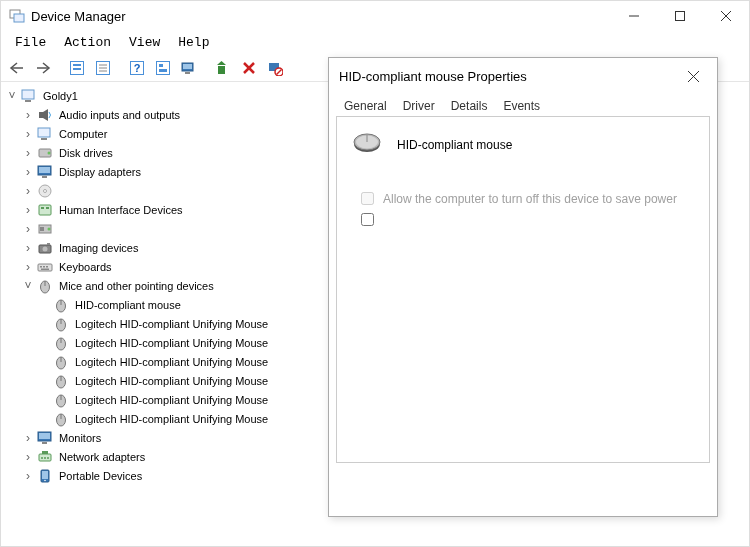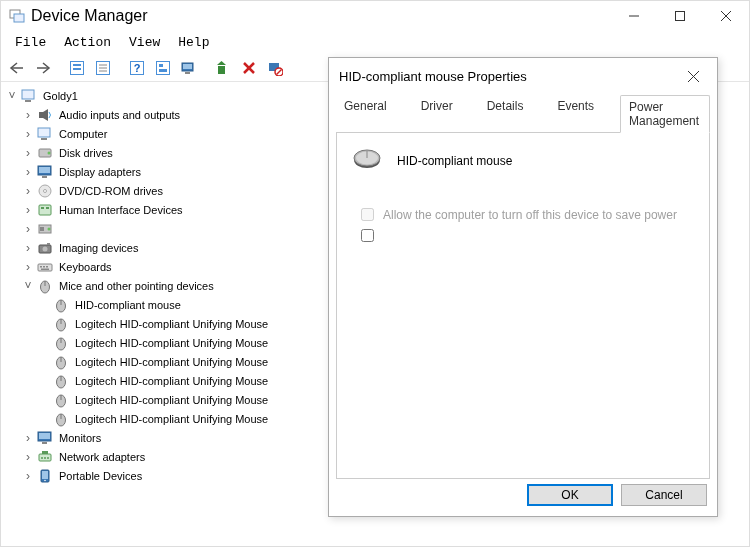--- a/index.html
+++ b/index.html
@@ -1,38 +1,38 @@
 <!DOCTYPE html>
 <html><head>
 <meta charset="utf-8">
 <style>
   * { box-sizing: border-box; font-family: "Segoe UI", Tahoma, sans-serif; }
   body { margin: 0; background: #fff; width: 750px; height: 547px; overflow: hidden; font-size: 12px; color: #000; }
   .window { border: 1px solid #ddd; width: 750px; height: 547px; position: relative; }
   .titlebar { display: flex; align-items: center; height: 30px; padding: 0 0 0 8px; }
   .titlebar .app-icon { width: 16px; height: 16px; margin-right: 6px; display: inline-flex; }
-  .titlebar .title { font-size: 16px; }
+  .titlebar .title { font-size: 13px; }
   .winbtns { margin-left: auto; display: flex; }
   .winbtn { width: 46px; height: 30px; display: flex; align-items: center; justify-content: center; font-size: 14px; color: #555; }
   .menubar { display: flex; gap: 2px; padding: 2px 6px; }
   .menuitem { padding: 2px 8px; font-size: 13px; font-family: Liberation Mono, monospace; }
   .toolbar { display: flex; align-items: center; gap: 2px; padding: 2px 4px; border-bottom: 1px solid #e5e5e5; height: 28px; }
   .tbtn { width: 24px; height: 22px; display: inline-flex; align-items: center; justify-content: center; border-radius: 2px; }
   .tbtn svg { display:block; }
   .tree { padding: 4px 0 4px 4px; user-select: none; }
   .node { display: flex; align-items: center; height: 19px; }
   .expander { width: 14px; text-align: center; color: #666; font-size: 12px; }
   .nodelabel { font-size: 11px; padding-left: 2px; }
   .nodeicon { width: 16px; height: 16px; display: inline-flex; align-items: center; justify-content: center; margin: 0 4px 0 2px; }
   .indent { display:inline-block; }
   
   .dialog { position: absolute; left: 327px; top: 56px; width: 390px; height: 460px; background: #fff; border: 1px solid #aaa; box-shadow: 2px 2px 8px rgba(0,0,0,0.15); }
   .dtitle { display:flex; align-items:center; height: 36px; padding: 0 4px 0 10px; font-size: 13px; }
   .dclose { margin-left:auto; width: 40px; height: 30px; display:flex; align-items:center; justify-content:center; font-size:16px; }
-  .tabs { display:flex; border-bottom: 1px solid #ccc; margin: 0 7px; gap: 18px; }
+  .tabs { display:flex; border-bottom: 1px solid #ccc; margin: 0 7px; }
   .tab { font-size: 12px; padding: 4px 8px; position: relative; top: 1px; color: #333; }
   .tab.active { border: 1px solid #ccc; border-bottom: 1px solid #fff; background: #fff; border-radius: 2px 2px 0 0; }
   .panel { border: 1px solid #ccc; border-top:none; margin: 0 7px; height: 346px; padding: 14px 14px; }
   .devhdr { display:flex; align-items:center; gap: 14px; margin-bottom: 30px; }
   .chkrow { display:flex; align-items:center; gap: 6px; font-size: 12px; padding: 1px 0 1px 6px; }
   .chkrow input { width: 13px; height: 13px; }
   .chkrow.disabled { color: #a0a0a0; }
   .dlgbtns { position:absolute; bottom: 10px; right: 10px; display:flex; gap: 8px; }
   .dlgbtn { width: 86px; height: 22px; border: 1px solid #adadad; background: #e1e1e1; font-size: 12px; display:flex; align-items:center; justify-content:center; }
   .dlgbtn.default { border: 1px solid #0078d7; box-shadow: inset 0 0 0 1px #0078d7; }
@@ -210,21 +210,20 @@
         </div>
         <div class="node">
           <span class="indent" style="width:16px"></span>
           <span class="expander">›</span>
           <span class="nodeicon">
             <svg width="16" height="16">
               <circle cx="8" cy="8" r="6" fill="#e8e8e8" stroke="#aaa"></circle>
               <circle cx="8" cy="8" r="1.5" fill="#fff" stroke="#aaa"></circle>
             </svg>
           </span>
-          <span class="nodelabel">DVD/CD-ROM drives</span>
         </div>
         <div class="node">
           <span class="indent" style="width:16px"></span>
           <span class="expander">›</span>
           <span class="nodeicon">
             <svg width="16" height="16">
               <rect x="2" y="3" width="12" height="10" rx="1" fill="#d0e8d0" stroke="#5a9a5a"></rect>
               <rect x="4" y="5" width="3" height="2" fill="#5a9a5a"></rect>
               <rect x="9" y="5" width="3" height="2" fill="#5a9a5a"></rect>
             </svg>
@@ -398,21 +397,20 @@
             <line x1="0" y1="0" x2="11" y2="11" stroke="#333"></line>
             <line x1="11" y1="0" x2="0" y2="11" stroke="#333"></line>
           </svg>
         </span>
     </div>
     <div class="tabs">
       <span class="tab">General</span>
       <span class="tab">Driver</span>
       <span class="tab">Details</span>
       <span class="tab">Events</span>
-      <span class="tab active">Power Management</span>
     </div>
     <div class="panel">
       <div class="devhdr">
         <span>
           <svg width="32" height="24" viewBox="0 0 32 24">
               <ellipse cx="16" cy="13" rx="13" ry="8" fill="#555"></ellipse>
               <ellipse cx="16" cy="11" rx="13" ry="8" fill="#b8b8b8" stroke="#777"></ellipse>
               <ellipse cx="16" cy="11" rx="11" ry="6.5" fill="#d8d8d8"></ellipse>
               <path d="M16 4 L16 11" stroke="#888"></path>
             </svg>
@@ -420,19 +418,15 @@
         <span style="font-size:12px">HID-compliant mouse</span>
       </div>
       <label class="chkrow disabled">
         <input type="checkbox" disabled="" style="">
         <span>Allow the computer to turn off this device to save power</span>
       </label>
       <label class="chkrow">
         <input type="checkbox" style="">
       </label>
     </div>
-    <div class="dlgbtns">
-      <div class="dlgbtn default">OK</div>
-      <div class="dlgbtn">Cancel</div>
-    </div>
   </div>
 
 </div>
 
 </body></html>

